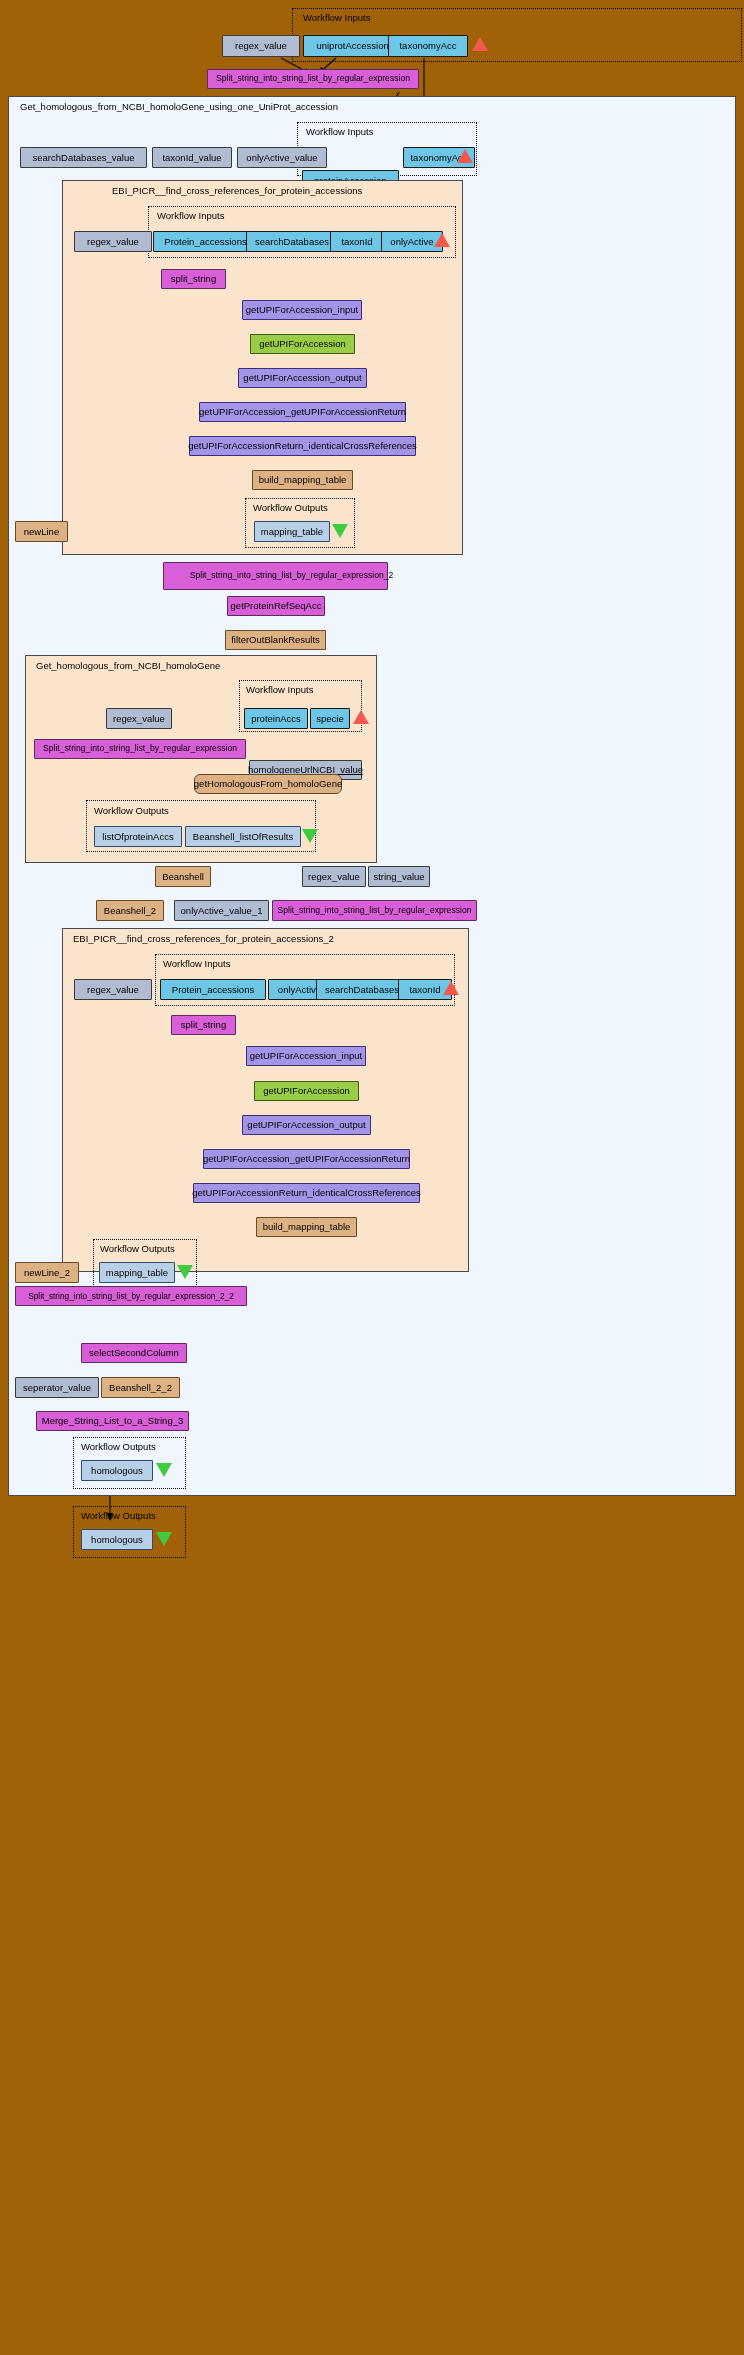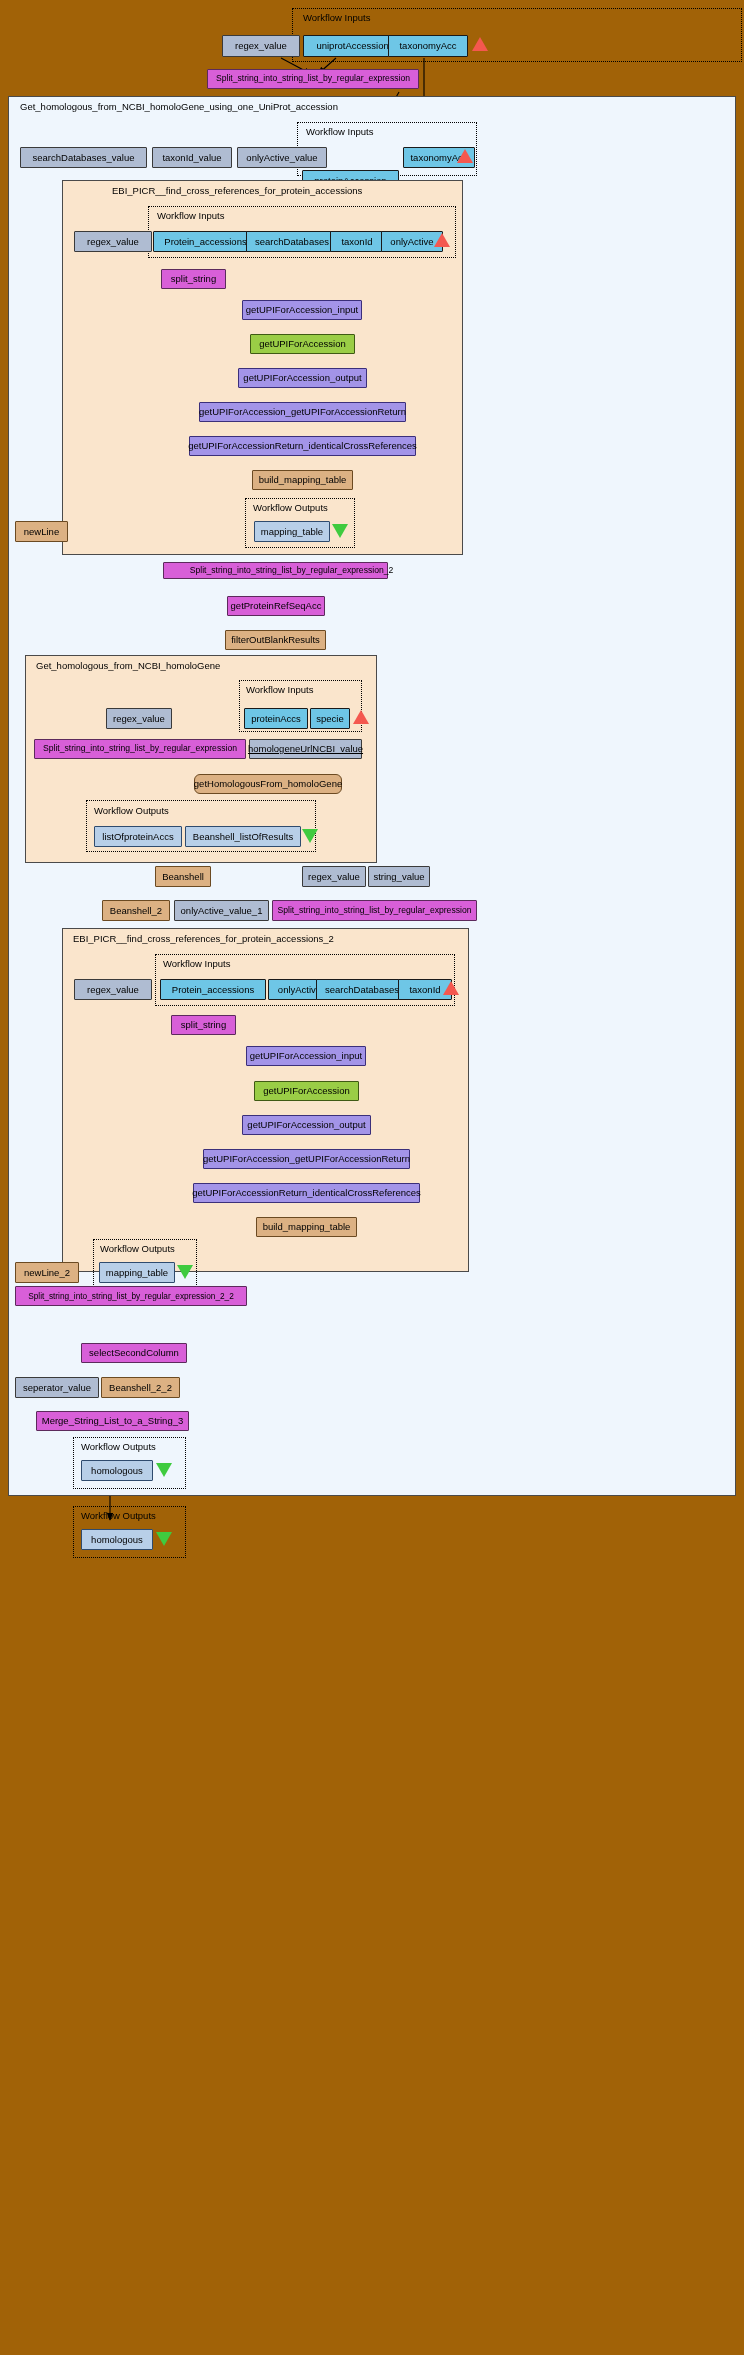--- a/index.html
+++ b/index.html
@@ -175,51 +175,51 @@
 
   <div class="dashbox" style="left:245px;top:498px;width:110px;height:50px;"></div>
   <div class="dash-label" style="left:253px;top:502px;">Workflow Outputs</div>
   <div class="node n-lightblue" style="left:254px;top:521px;width:76px;height:21px;">mapping_table</div>
   <div class="tri-wrap" style="left:332px;top:524px;">
     <div class="tri-down"></div>
   </div>
 
   <div class="node n-tan" style="left:15px;top:521px;width:53px;height:21px;">newLine</div>
 
-  <div class="node n-magenta" style="left:163px;top:562px;width:225px;height:17px;font-size:8.6px;padding-left:32px;">Split_string_into_string_list_by_regular_expression_2</div>
+  <div class="node n-magenta" style="left:163px;top:562px;width:225px;height:28px;font-size:8.6px;padding-left:32px;">Split_string_into_string_list_by_regular_expression_2</div>
   <div class="node n-magenta" style="left:227px;top:596px;width:98px;height:20px;">getProteinRefSeqAcc</div>
   <div class="node n-tan" style="left:225px;top:630px;width:101px;height:20px;">filterOutBlankResults</div>
 
   <div class="group g-inner" style="left:25px;top:655px;width:352px;height:208px;"></div>
   <div class="g-label" style="left:36px;top:660px;">Get_homologous_from_NCBI_homoloGene</div>
 
   <div class="dashbox" style="left:239px;top:680px;width:123px;height:52px;"></div>
   <div class="dash-label" style="left:246px;top:684px;">Workflow Inputs</div>
 
   <div class="node n-grey" style="left:106px;top:708px;width:66px;height:21px;">regex_value</div>
   <div class="node n-blue" style="left:244px;top:708px;width:64px;height:21px;">proteinAccs</div>
   <div class="node n-blue" style="left:310px;top:708px;width:40px;height:21px;">specie</div>
   <div class="tri-wrap" style="left:353px;top:710px;">
     <div class="tri-up"></div>
   </div>
 
   <div class="node n-magenta" style="left:34px;top:739px;width:212px;height:20px;font-size:8.6px;">Split_string_into_string_list_by_regular_expression</div>
-  <div class="node n-grey" style="left:249px;top:739px;width:113px;height:20px;text-decoration:underline;">homologeneUrlNCBI_value</div>
+  <div class="node n-grey" style="left:249px;top:760px;width:113px;height:20px;text-decoration:underline;">homologeneUrlNCBI_value</div>
   <div class="node n-tan" style="left:194px;top:774px;width:148px;height:20px;border-radius:6px;">getHomologousFrom_homoloGene</div>
 
   <div class="dashbox" style="left:86px;top:800px;width:230px;height:52px;"></div>
   <div class="dash-label" style="left:94px;top:805px;">Workflow Outputs</div>
   <div class="node n-lightblue" style="left:94px;top:826px;width:88px;height:21px;">listOfproteinAccs</div>
   <div class="node n-lightblue" style="left:185px;top:826px;width:116px;height:21px;">Beanshell_listOfResults</div>
   <div class="tri-wrap" style="left:302px;top:829px;">
     <div class="tri-down"></div>
   </div>
 
   <div class="node n-tan" style="left:155px;top:866px;width:56px;height:21px;">Beanshell</div>
-  <div class="node n-tan" style="left:102px;top:900px;width:68px;height:21px;">Beanshell_2</div>
+  <div class="node n-tan" style="left:96px;top:900px;width:68px;height:21px;">Beanshell_2</div>
   <div class="node n-grey" style="left:174px;top:900px;width:95px;height:21px;">onlyActive_value_1</div>
   <div class="node n-grey" style="left:302px;top:866px;width:64px;height:21px;">regex_value</div>
   <div class="node n-grey" style="left:368px;top:866px;width:62px;height:21px;">string_value</div>
   <div class="node n-magenta" style="left:272px;top:900px;width:205px;height:21px;font-size:8.6px;">Split_string_into_string_list_by_regular_expression</div>
 
   <div class="group g-inner" style="left:62px;top:928px;width:407px;height:344px;"></div>
   <div class="g-label" style="left:73px;top:933px;">EBI_PICR__find_cross_references_for_protein_accessions_2</div>
 
   <div class="dashbox" style="left:155px;top:954px;width:300px;height:52px;"></div>
   <div class="dash-label" style="left:163px;top:958px;">Workflow Inputs</div>

